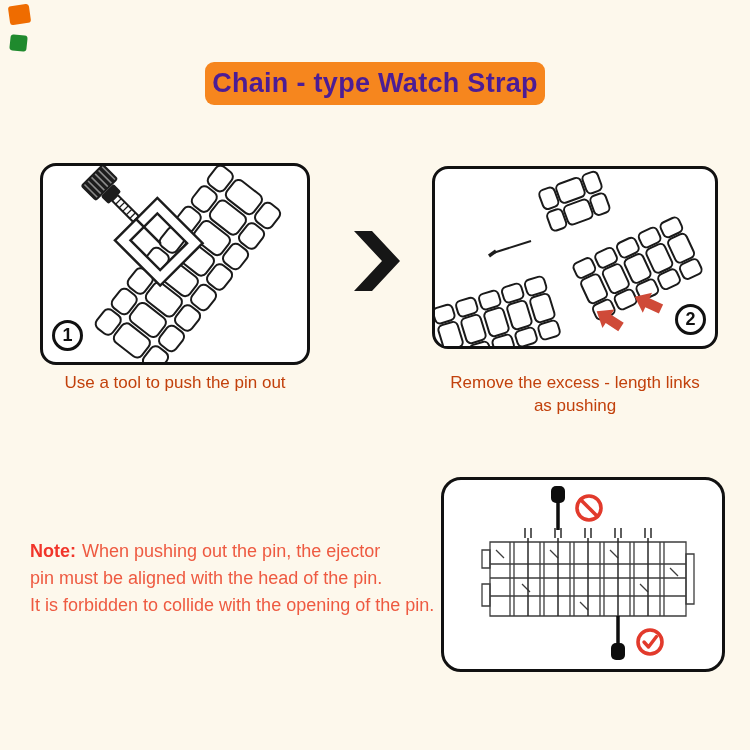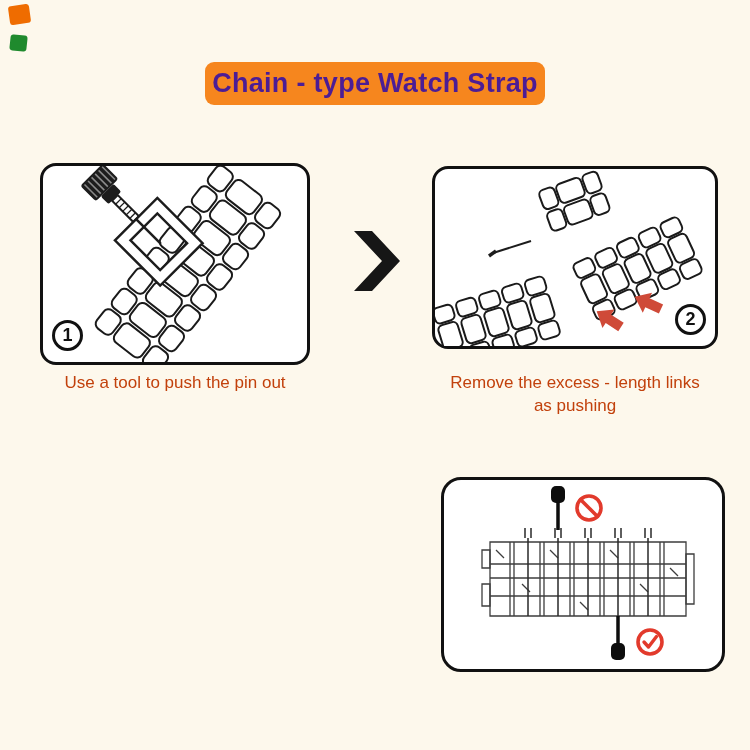--- a/index.html
+++ b/index.html
@@ -155,20 +155,27 @@
       <span>2</span>
     </div>
   </div>
 
   <div class="caption cap1">Use a tool to push the pin out</div>
   <div class="caption cap2">
     <div>Remove the excess - length links</div>
     <div>as pushing</div>
   </div>
 
+  <div class="note">
+    <div>
+      <span class="note-label">Note:</span><span>When pushing out the pin, the ejector</span>
+    </div>
+    <div>pin must be aligned with the head of the pin.</div>
+    <div>It is forbidden to collide with the opening of the pin.</div>
+  </div>
 
   <div class="panel panel3">
     <svg width="278" height="189" viewBox="0 0 278 189">
 
       <g stroke="#3d3d3d" stroke-width="1.3" fill="none">
         <path d="M46,62 h196 v74 h-196 z"></path>
         <path d="M38,70 h8 v18 h-8 z"></path>
         <path d="M38,104 h8 v22 h-8 z"></path>
         <path d="M242,74 h8 v50 h-8 z"></path>
         <line x1="46" y1="84" x2="242" y2="84"></line>

